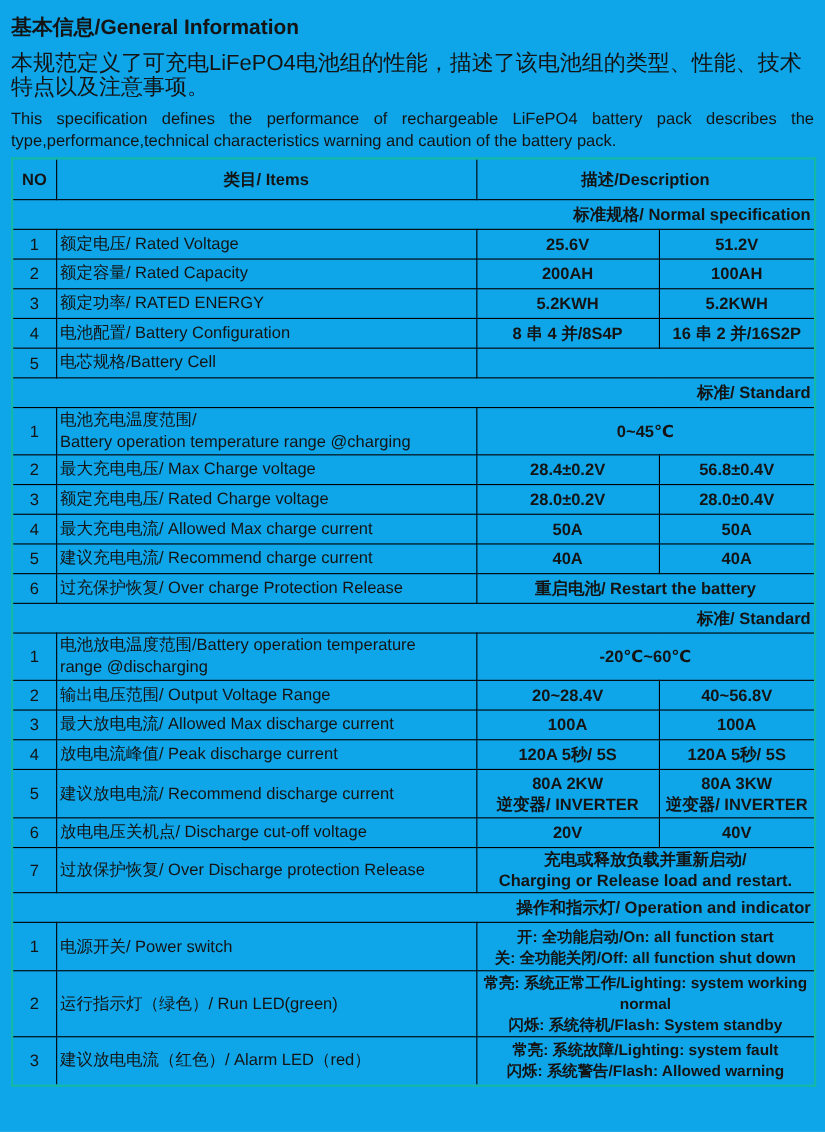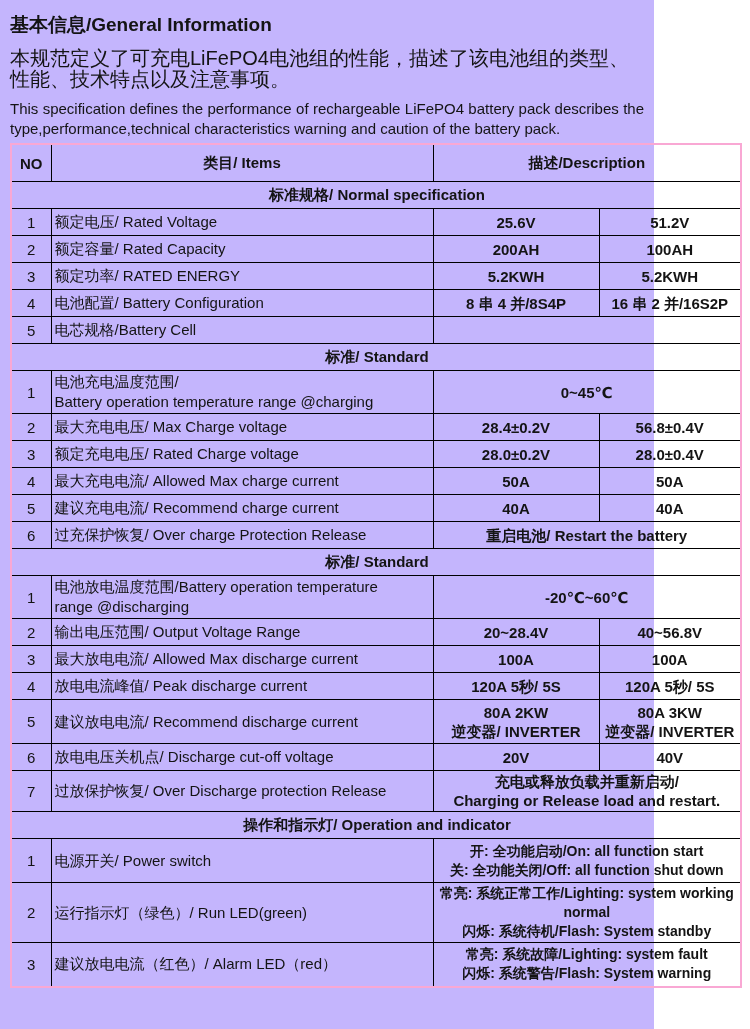--- a/index.html
+++ b/index.html
@@ -1,26 +1,26 @@
 <!DOCTYPE html>
 <html><head>
 <meta charset="utf-8">
 <style>
   html,body{margin:0;padding:0;background:#ffffff;color:#141414;
     font-family:"Liberation Sans","DejaVu Sans",sans-serif;}
-  .page{width:654px;height:1029px;box-sizing:border-box;padding:8px 10px 6px 10px;background:#c4b5fd;}
+  .page{width:750px;height:1029px;box-sizing:border-box;padding:8px 10px 6px 10px;background:#0ea5e9;}
   h1,h2{font-weight:700;font-size:19px;margin:4px 0 10px 0;letter-spacing:0;}
   h2{margin:14px 0 10px 0;}
   p.cn{font-size:20px;margin:0 0 9px 0;line-height:21px;}
   p.en{font-size:15px;margin:0 0 4px 0;line-height:20px;text-align:justify;text-align-last:left;}
-  table.spec{border-collapse:collapse;table-layout:fixed;width:730px;border:2px solid #f9a8d4;}
+  table.spec{border-collapse:collapse;table-layout:fixed;width:730px;border:2px solid #14b8a6;}
   .spec td,.spec th{border:1px solid #000;padding:1px 3px;vertical-align:middle;
     font-size:15px;overflow:hidden;}
   .spec th{font-weight:700;text-align:center;height:34px;}
-  tr.sec td{font-weight:700;text-align:center;padding-left:5px;height:24px;font-size:15px;}
+  tr.sec td{font-weight:700;text-align:right;padding-left:5px;height:24px;font-size:15px;}
   td.no{text-align:center;}
   td.item{text-align:left;white-space:pre-line;line-height:20px;}
   td.val{text-align:center;white-space:pre-line;line-height:19px;font-weight:bold;}
   td.small{font-size:14px;line-height:19px;}
   tr.h1{height:27px;}
   tr.h2{height:41px;}
   tr.h3{height:44px;}
 </style>
 </head>
 <body>
@@ -177,17 +177,17 @@
       <tr class="h3">
         <td class="no">2</td>
         <td class="item">运行指示灯（绿色）/ Run LED(green)</td>
         <td class="val small" colspan="2">常亮: 系统正常工作/Lighting: system working normal
 闪烁: 系统待机/Flash: System standby</td>
       </tr>
       <tr class="h3">
         <td class="no">3</td>
         <td class="item">建议放电电流（红色）/ Alarm LED（red）</td>
         <td class="val small" colspan="2">常亮: 系统故障/Lighting:  system fault
-闪烁: 系统警告/Flash: System warning</td>
+闪烁: 系统警告/Flash: Allowed warning</td>
       </tr>
     </tbody>
   </table>
 </div>
 
 </body></html>

